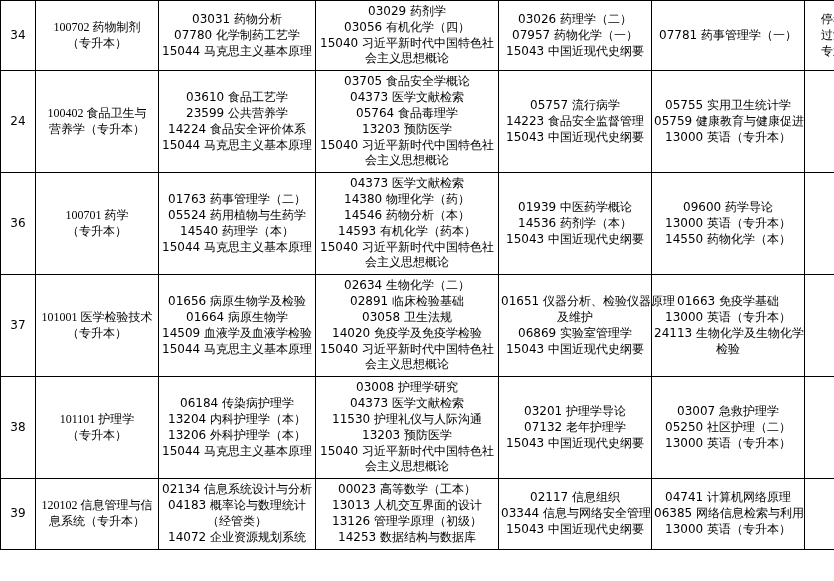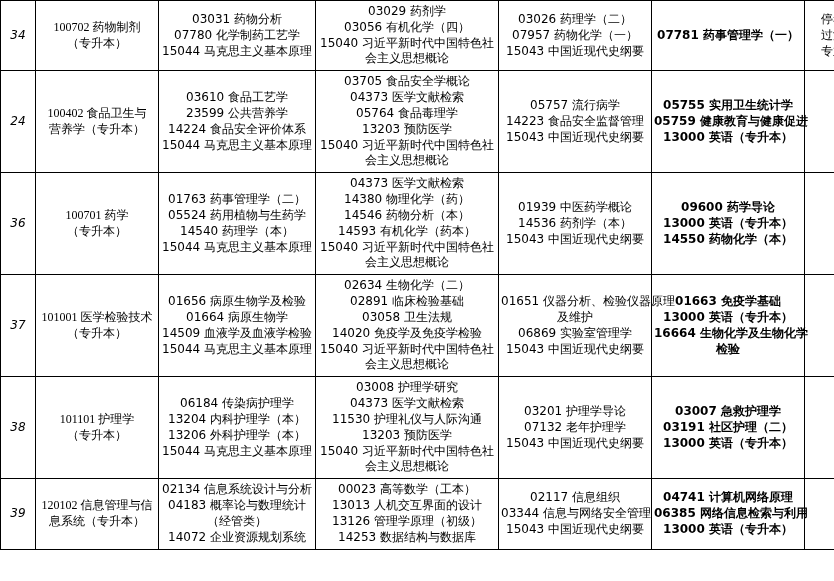--- a/index.html
+++ b/index.html
@@ -30,38 +30,36 @@
     vertical-align: middle;
     text-align: center;
     padding: 3px 2px;
     line-height: 1.32;
     font-size: 12px;
     word-break: break-all;
   }
   td.col-no {
     width: 30px;
     font-size: 13px;
-    font-style: italic;
   }
   td.col-major {
     width: 118px;
     font-family: Liberation Serif, serif;
   }
   td.col-s1 {
     width: 152px;
   }
   td.col-s2 {
     width: 178px;
   }
   td.col-s3 {
     width: 148px;
   }
   td.col-s4 {
     width: 148px;
-    font-weight: bold;
   }
   td.col-note {
     width: 52px;
   }
   .line {
     display: block;
     white-space: nowrap;
   }
 </style>
 </head>
@@ -199,21 +197,21 @@
         </td>
         <td class="col-s3">
           <span class="line">01651 仪器分析、检验仪器原理</span>
           <span class="line">及维护</span>
           <span class="line">06869 实验室管理学</span>
           <span class="line">15043 中国近现代史纲要</span>
         </td>
         <td class="col-s4">
           <span class="line">01663 免疫学基础</span>
           <span class="line">13000 英语（专升本）</span>
-          <span class="line">16664 生物化学及生物化学</span>
+          <span class="line">24113 生物化学及生物化学</span>
           <span class="line">检验</span>
         </td>
         <td class="col-note"></td>
       </tr>
 
       <tr>
         <td class="col-no">
             <span class="line">38</span>
           </td>
         <td class="col-major">
@@ -234,21 +232,21 @@
           <span class="line">15040 习近平新时代中国特色社</span>
           <span class="line">会主义思想概论</span>
         </td>
         <td class="col-s3">
           <span class="line">03201 护理学导论</span>
           <span class="line">07132 老年护理学</span>
           <span class="line">15043 中国近现代史纲要</span>
         </td>
         <td class="col-s4">
           <span class="line">03007 急救护理学</span>
-          <span class="line">03191 社区护理（二）</span>
+          <span class="line">05250 社区护理（二）</span>
           <span class="line">13000 英语（专升本）</span>
         </td>
         <td class="col-note"></td>
       </tr>
 
       <tr>
         <td class="col-no">
             <span class="line">39</span>
           </td>
         <td class="col-major">

